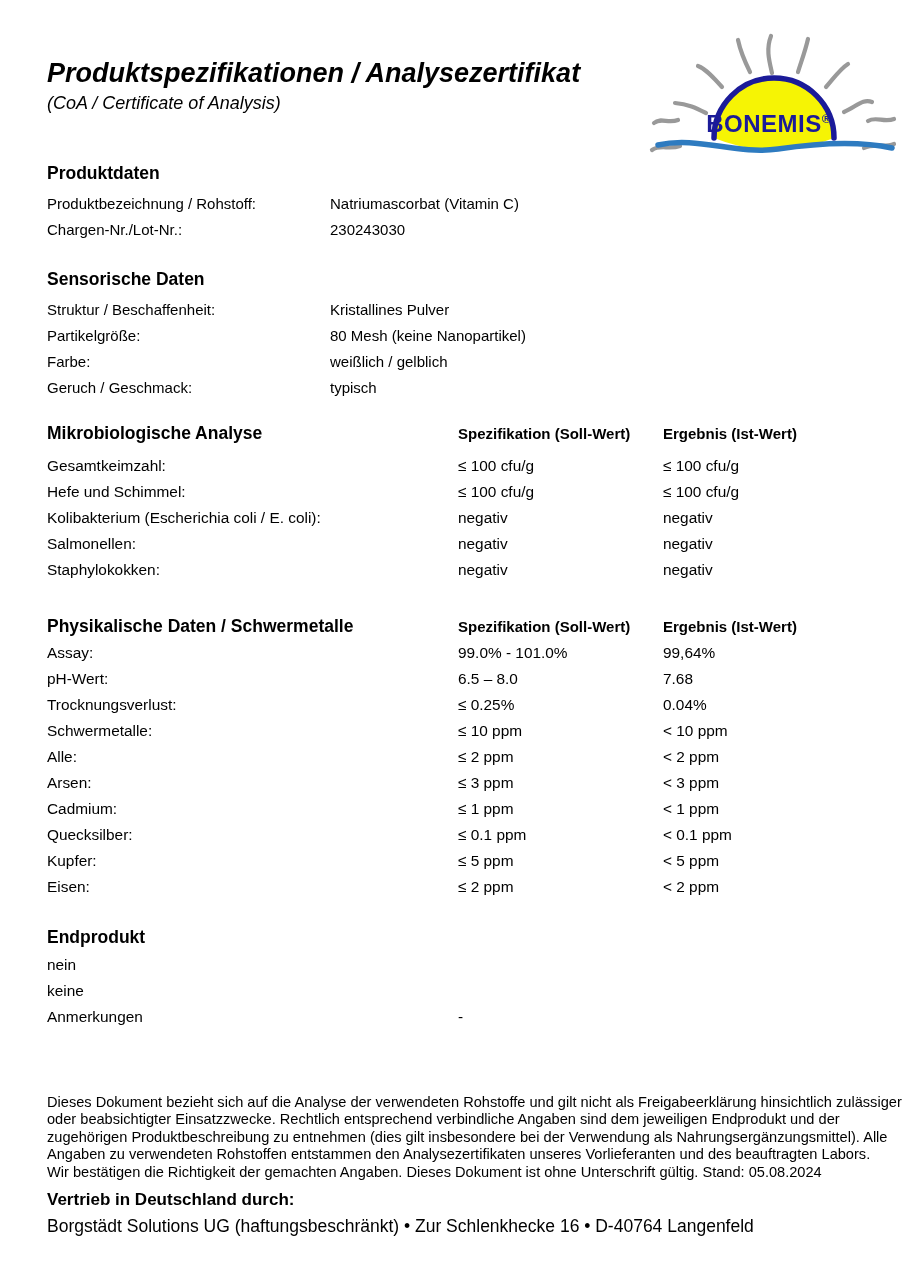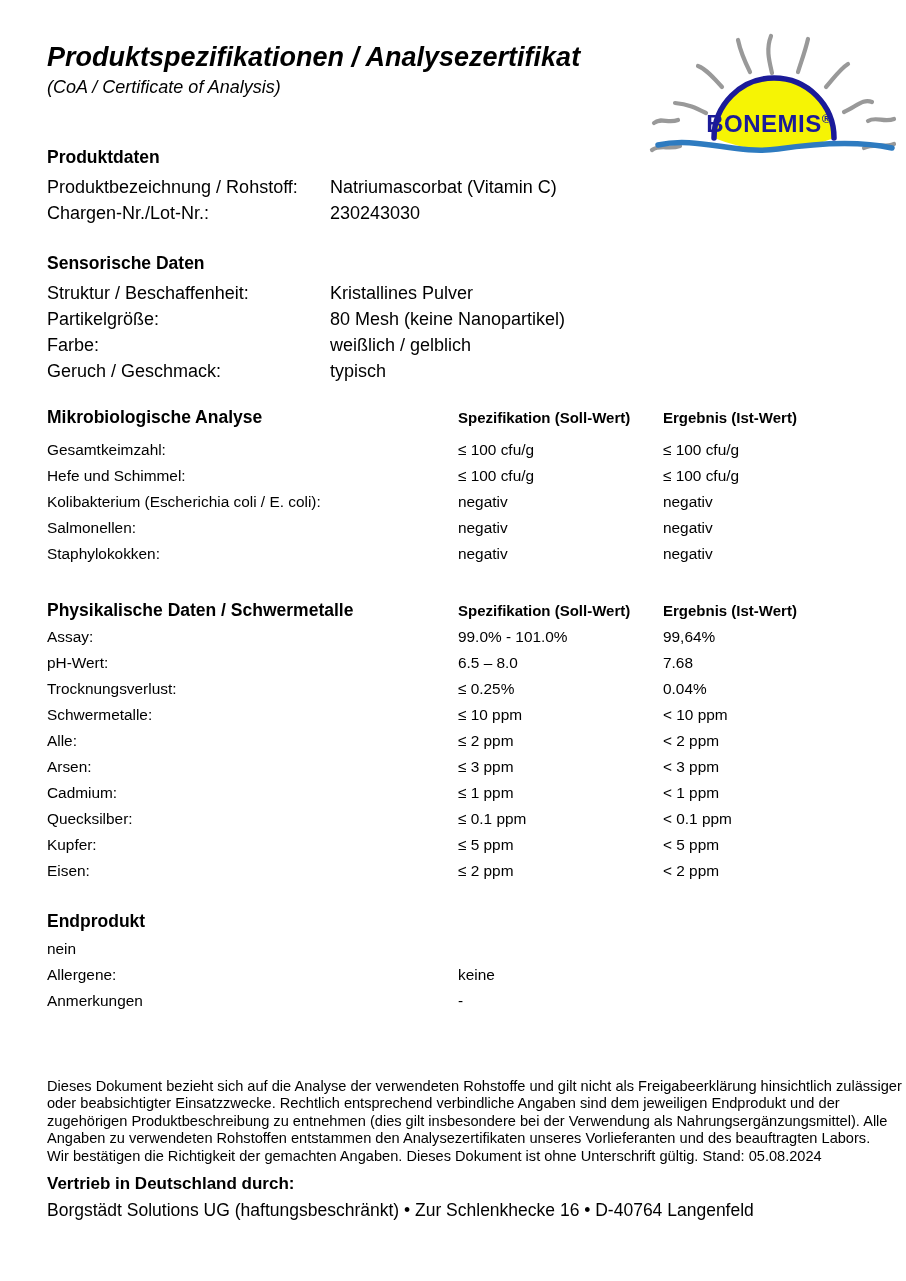--- a/index.html
+++ b/index.html
@@ -9,21 +9,21 @@
     margin:0 auto;
     background:#ffffff;
     font-family:"Liberation Sans", sans-serif;
     color:#000;
     overflow:hidden;
   }
   .content { padding:0 40px 0 47px; }
 
   
   .doc-title {
-    margin-top:40px;
+    margin-top:56px;
     font-size:27px; font-weight:bold; font-style:italic;
     line-height:34px; white-space:nowrap;
   }
   .doc-subtitle {
     font-size:18px; font-style:italic; line-height:26px; white-space:nowrap;
   }
   .logo-wrap {
     position:absolute; top:24px; right:6px;
     width:252px; height:140px;
   }
@@ -33,21 +33,21 @@
   .mt-produktdaten { margin-top:46px; }
   .mt-sensorische  { margin-top:26px; }
   .mt-mikro        { margin-top:22px; }
   .mt-physik       { margin-top:32px; }
   .mt-sonstiges    { margin-top:26px; }
 
   
   .kv-rows { margin-top:6px; }
   .kv-rows .row {
     display:grid; grid-template-columns:283px 1fr;
-    height:26px; align-items:center; font-size:18px;
+    height:26px; align-items:center; font-size:15px;
   }
 
   
   .head-row {
     display:grid; grid-template-columns:411px 205px 1fr;
     align-items:baseline; line-height:22px;
   }
   .col-header { font-size:15px; font-weight:bold; }
   .tbl-rows { margin-top:8px; }
   .tbl-rows .row {
@@ -251,21 +251,20 @@
       </div>
 
     <div class="sec-heading mt-sonstiges">Endprodukt</div>
     <div class="wide-rows">
 
         <div class="row">
           <span>nein</span>
         </div>
 
         <div class="row">
-          <span>Allergene:</span>
           <span>keine</span>
         </div>
 
         <div class="row">
           <span>Anmerkungen</span>
           <span>-</span>
         </div>
       </div>
 
     <div class="disclaimer">

